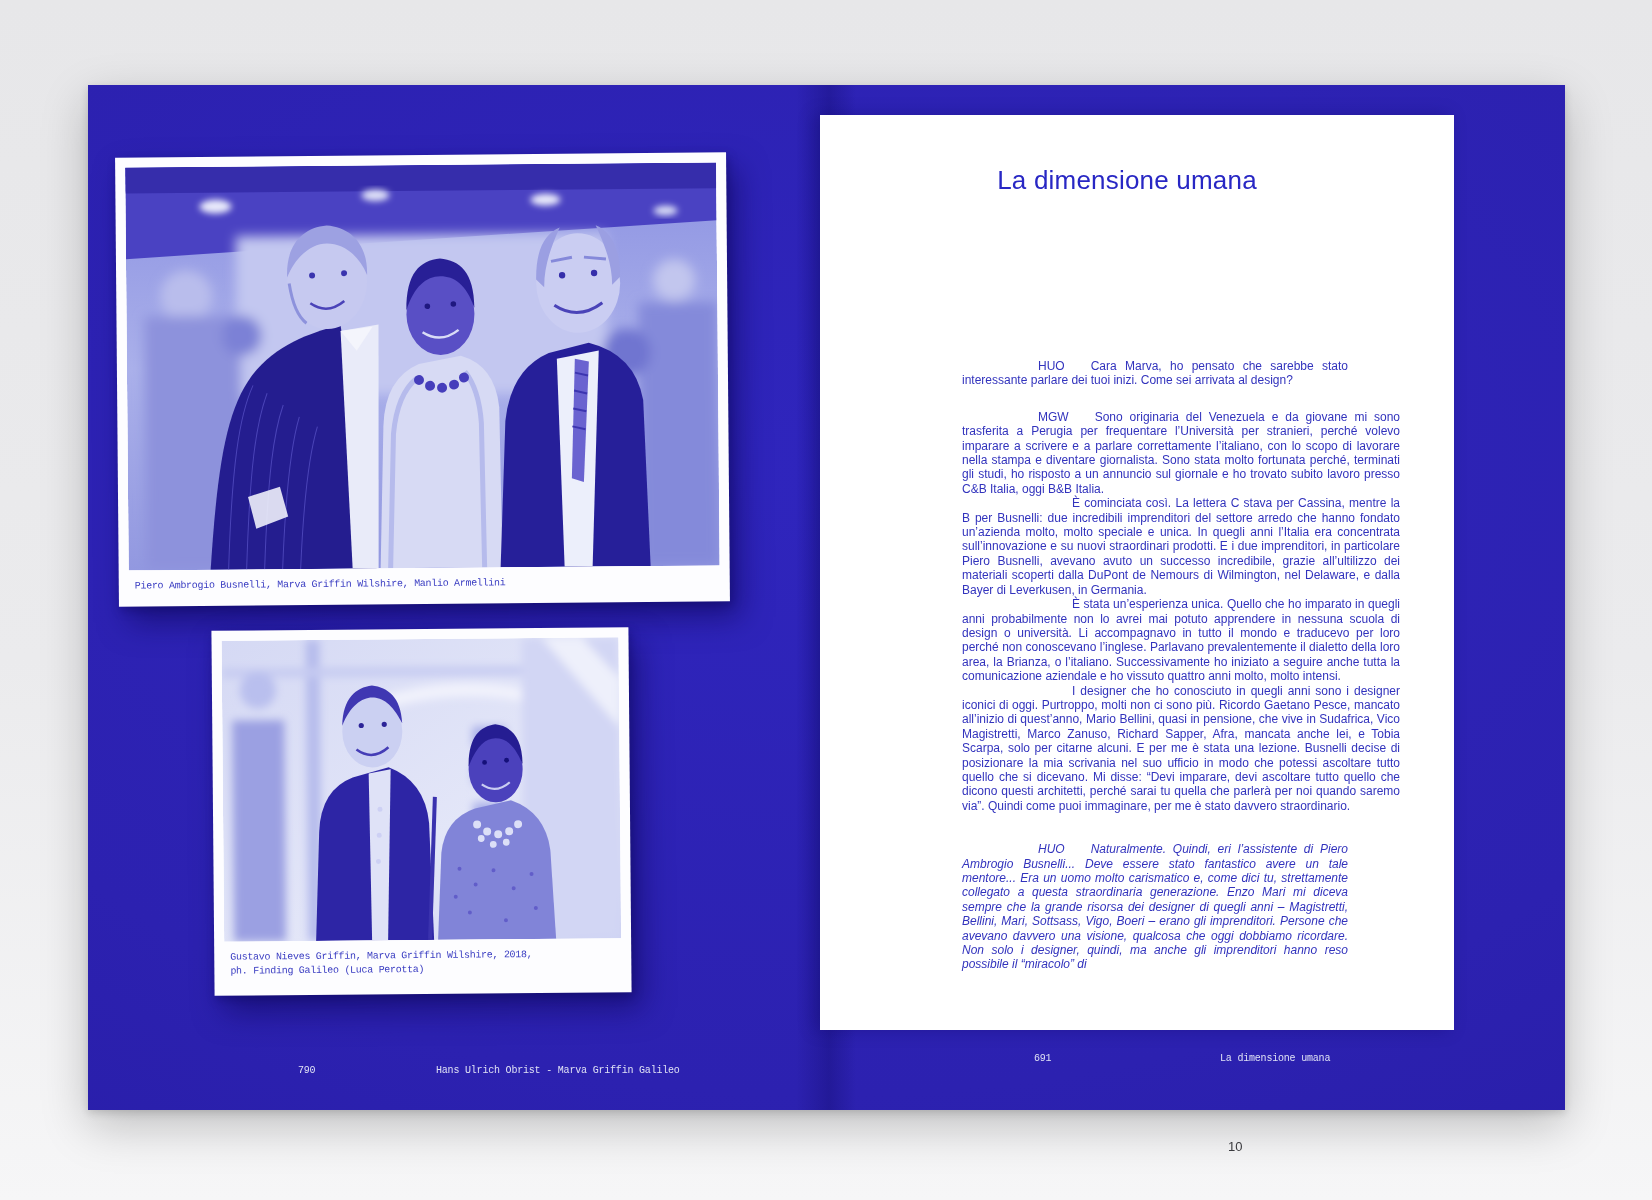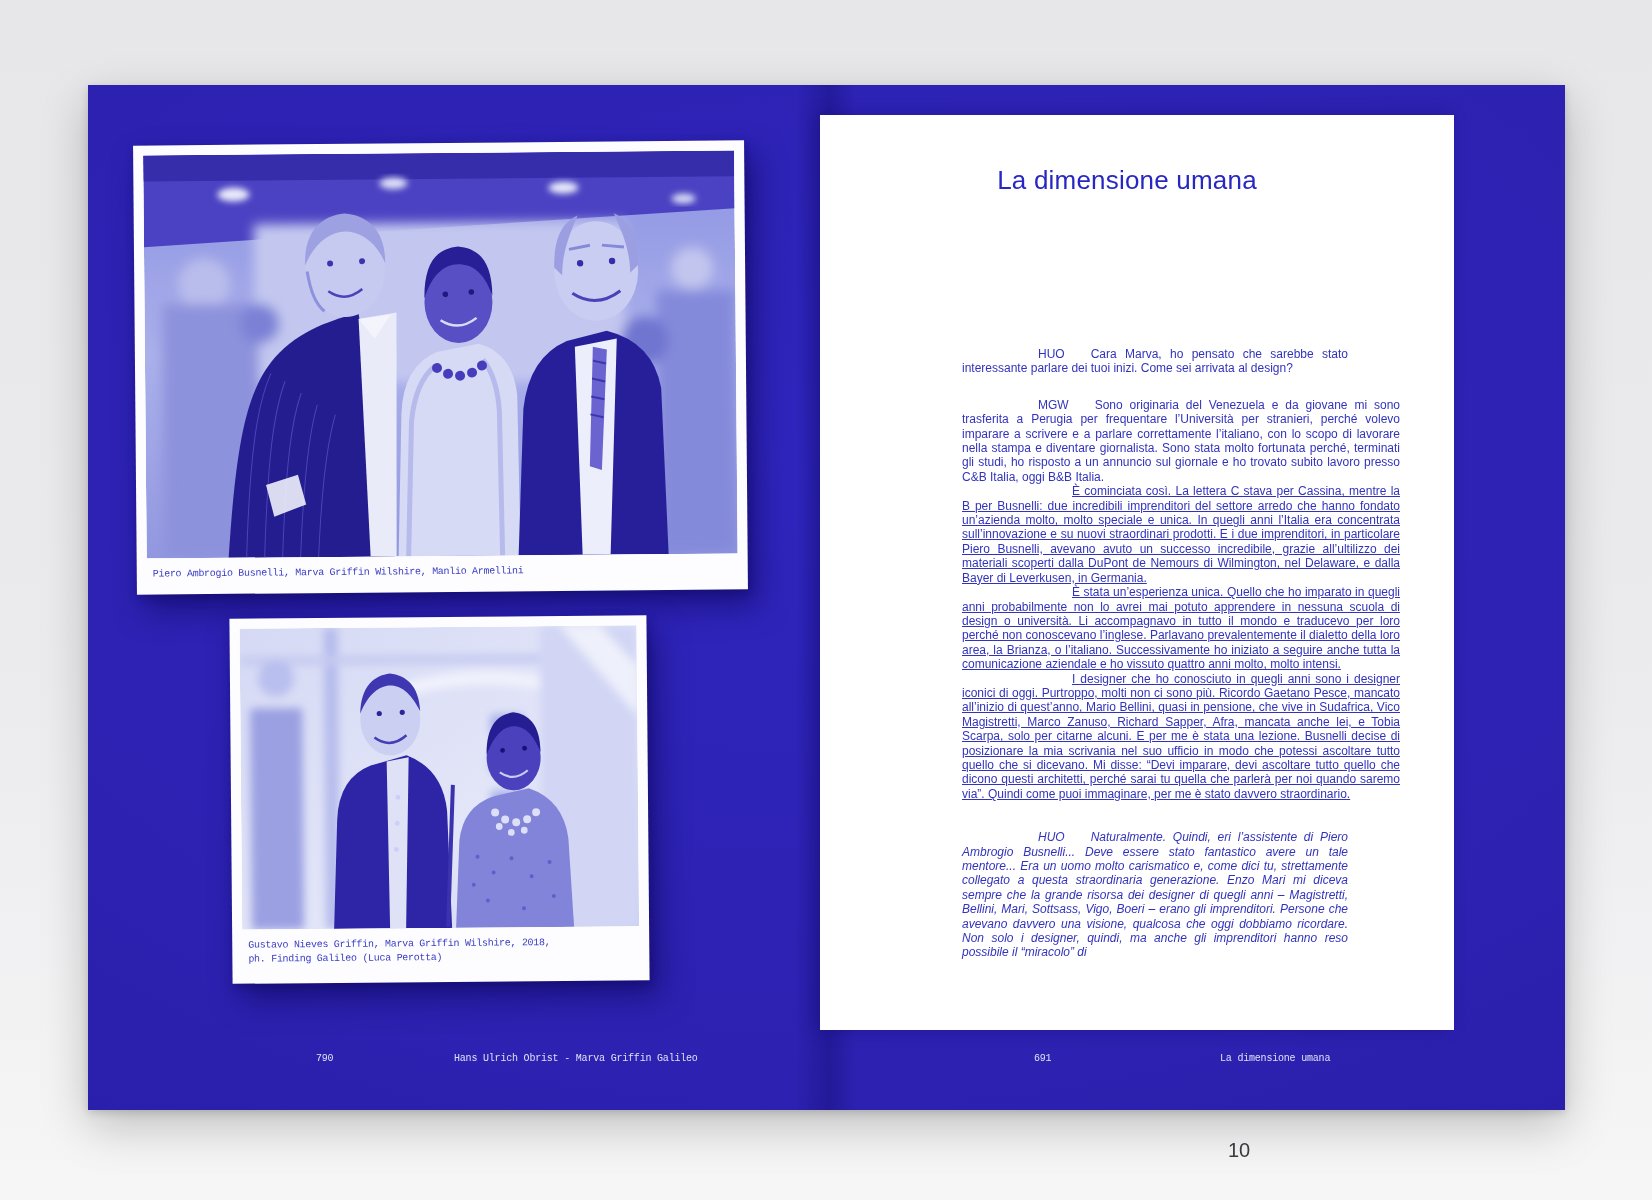--- a/index.html
+++ b/index.html
@@ -21,21 +21,21 @@
   .spread{
     position:absolute;left:88px;top:85px;width:1477px;height:1025px;
     background:radial-gradient(120% 110% at 50% 38%, #2f25bd 0%, var(--spread-blue) 55%, #251ba2 100%);
     box-shadow:0 3px 8px rgba(0,0,0,.14), 0 16px 44px rgba(0,0,0,.22);
   }
   .fold{
     position:absolute;left:708px;top:0;width:60px;height:100%;
     background:linear-gradient(90deg, rgba(10,5,90,0) 0%, rgba(10,5,90,.28) 55%, rgba(10,5,90,0) 100%);
     pointer-events:none;
   }
-  .left-page{position:absolute;left:0;top:0;width:738px;height:1025px;margin-left:18px;}
+  .left-page{position:absolute;left:0;top:12px;width:738px;height:1025px;}
 
   
   .photo-frame{
     position:absolute;background:#fdfdff;padding:10px;box-sizing:border-box;
     box-shadow:10px 16px 30px rgba(12,6,88,.55), 2px 4px 10px rgba(12,6,88,.35);
     transform:rotate(-0.5deg);
   }
   .photo-frame .photo{width:100%;overflow:hidden;display:block;}
   .photo svg{display:block;width:100%;height:100%;}
   .photo-frame.f1{left:29px;top:58px;width:611px;height:449px;}
@@ -53,43 +53,43 @@
     position:absolute;left:732px;top:30px;width:634px;height:915px;
     background:var(--page-white);
     box-shadow:-5px 0 16px rgba(10,5,90,.30);
   }
   .article-title{
     position:absolute;top:33px;left:0;width:100%;text-align:center;
     transform:translateX(-10px);
     font-size:26px;letter-spacing:.2px;color:var(--title-blue);font-weight:400;
   }
   .text-col{
-    position:absolute;left:142px;top:232px;width:438px;
+    position:absolute;left:142px;top:244px;width:438px;
     font-size:12px;line-height:14.4px;color:var(--ink);
   }
   .para{margin:0;text-align:justify;hyphens:auto;-webkit-hyphens:auto;}
   .para .speaker{padding-right:26px;}
   .para.huo-first{padding-right:52px;text-indent:76px;}
   .para.mgw-lead{text-indent:76px;margin-top:22px;}
-  .para.mgw-cont{text-indent:110px;text-decoration:underline;}
+  .para.mgw-cont{text-indent:110px;}
   .para.huo-last{padding-right:52px;text-indent:76px;margin-top:29px;font-style:italic;}
 
   
   .folio,.running{
     position:absolute;top:968px;
     font-family:"Liberation Mono","DejaVu Sans Mono",monospace;
     font-size:10px;letter-spacing:-0.2px;color:var(--footer-ink);white-space:nowrap;
   }
   .folio.l{left:210px}
   .running.l{left:348px}
   .folio.r{left:946px}
   .running.r{left:1132px}
 
   .page-num{
-    position:absolute;left:1228px;top:1139px;font-size:20px;color:#3a3a3e;
+    position:absolute;left:1228px;top:1139px;font-size:13px;color:#3a3a3e;
     font-family:"Liberation Sans",sans-serif;
   }
 </style>
 </head>
 <body>
 
 <div class="spread">
 
   <div class="left-page">
 

